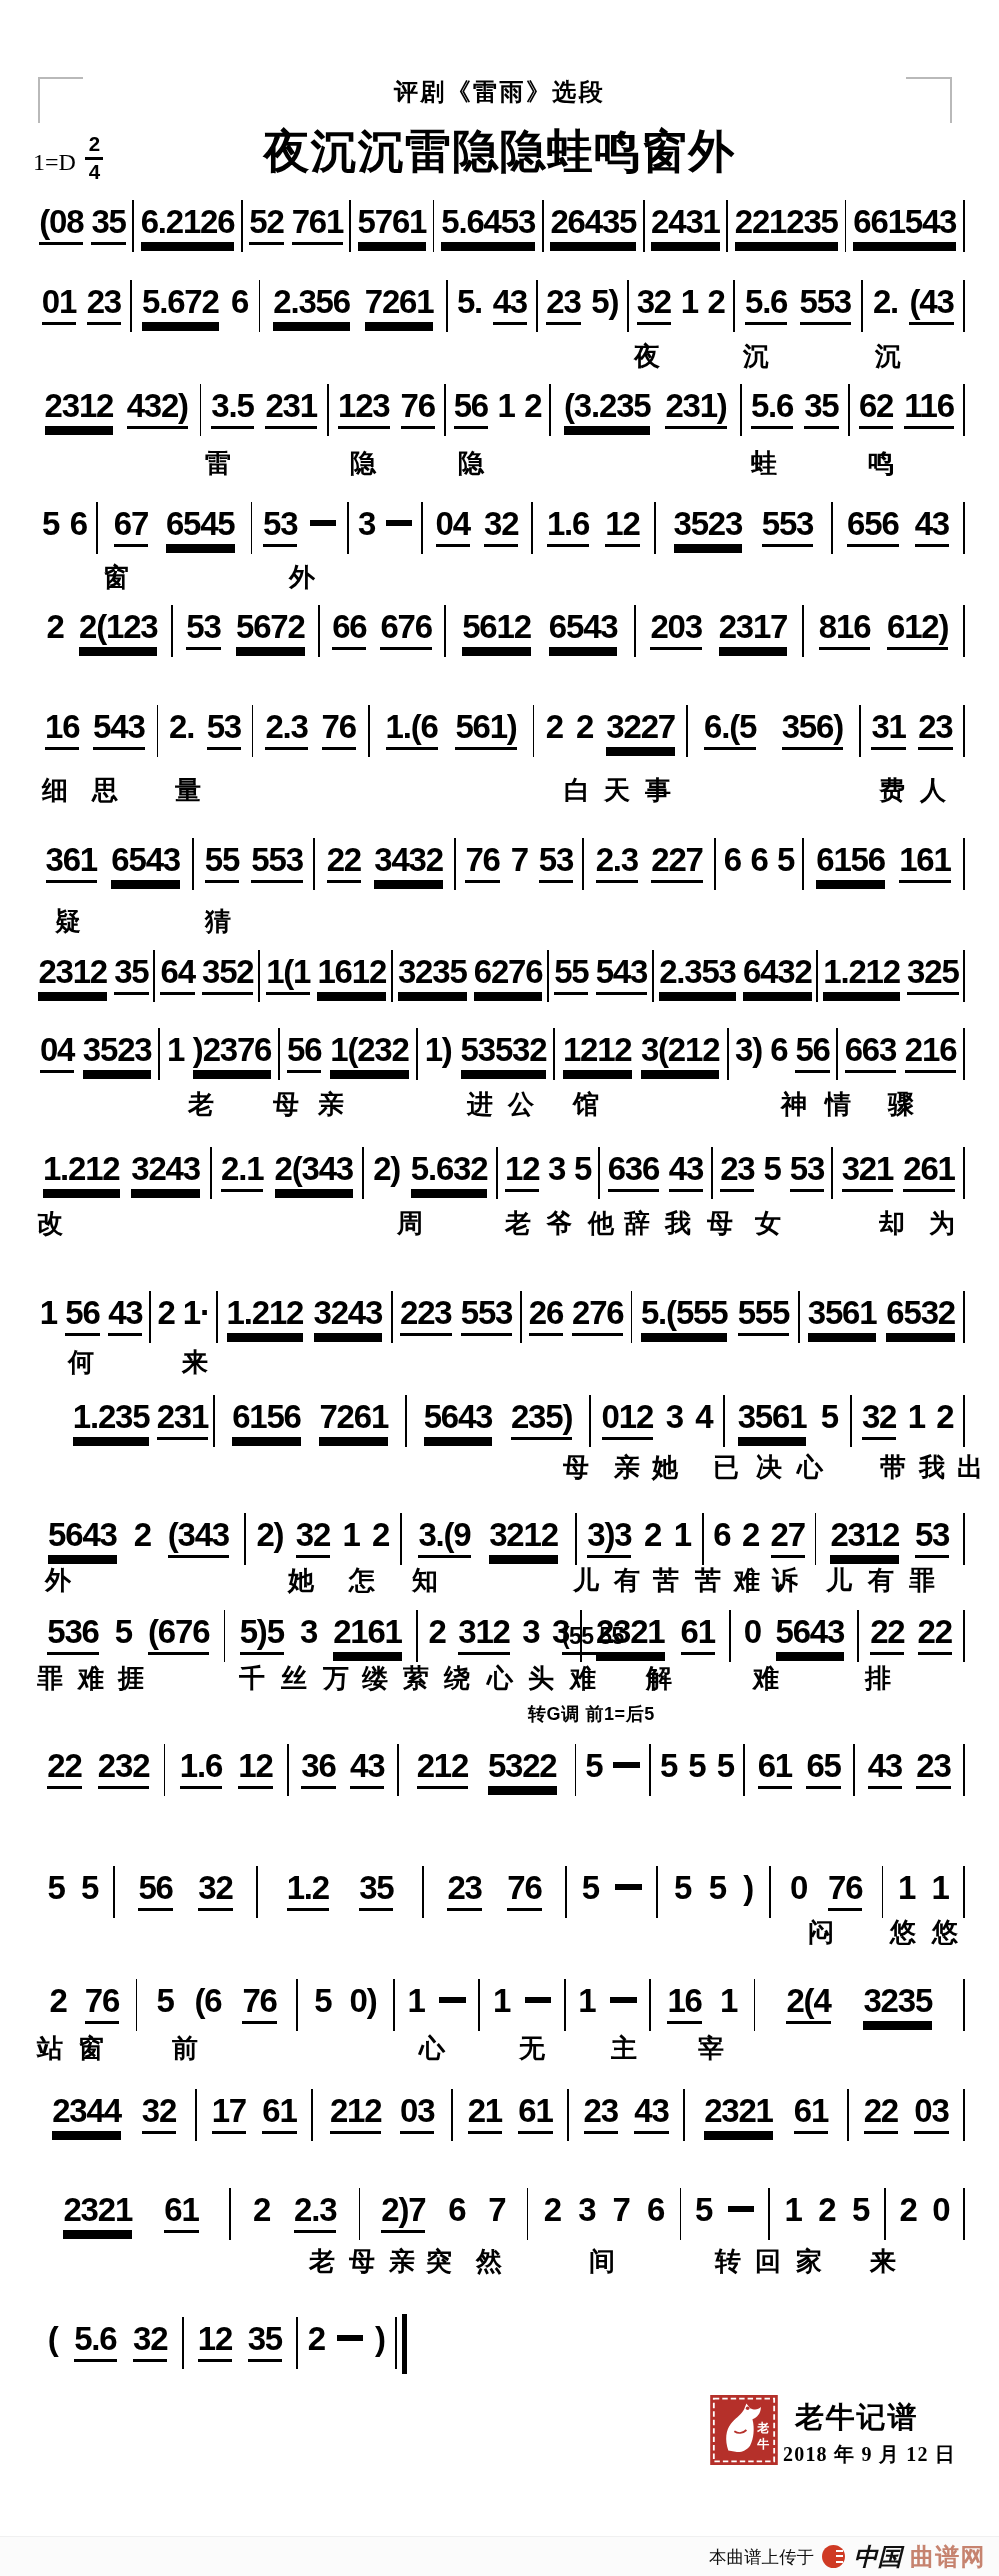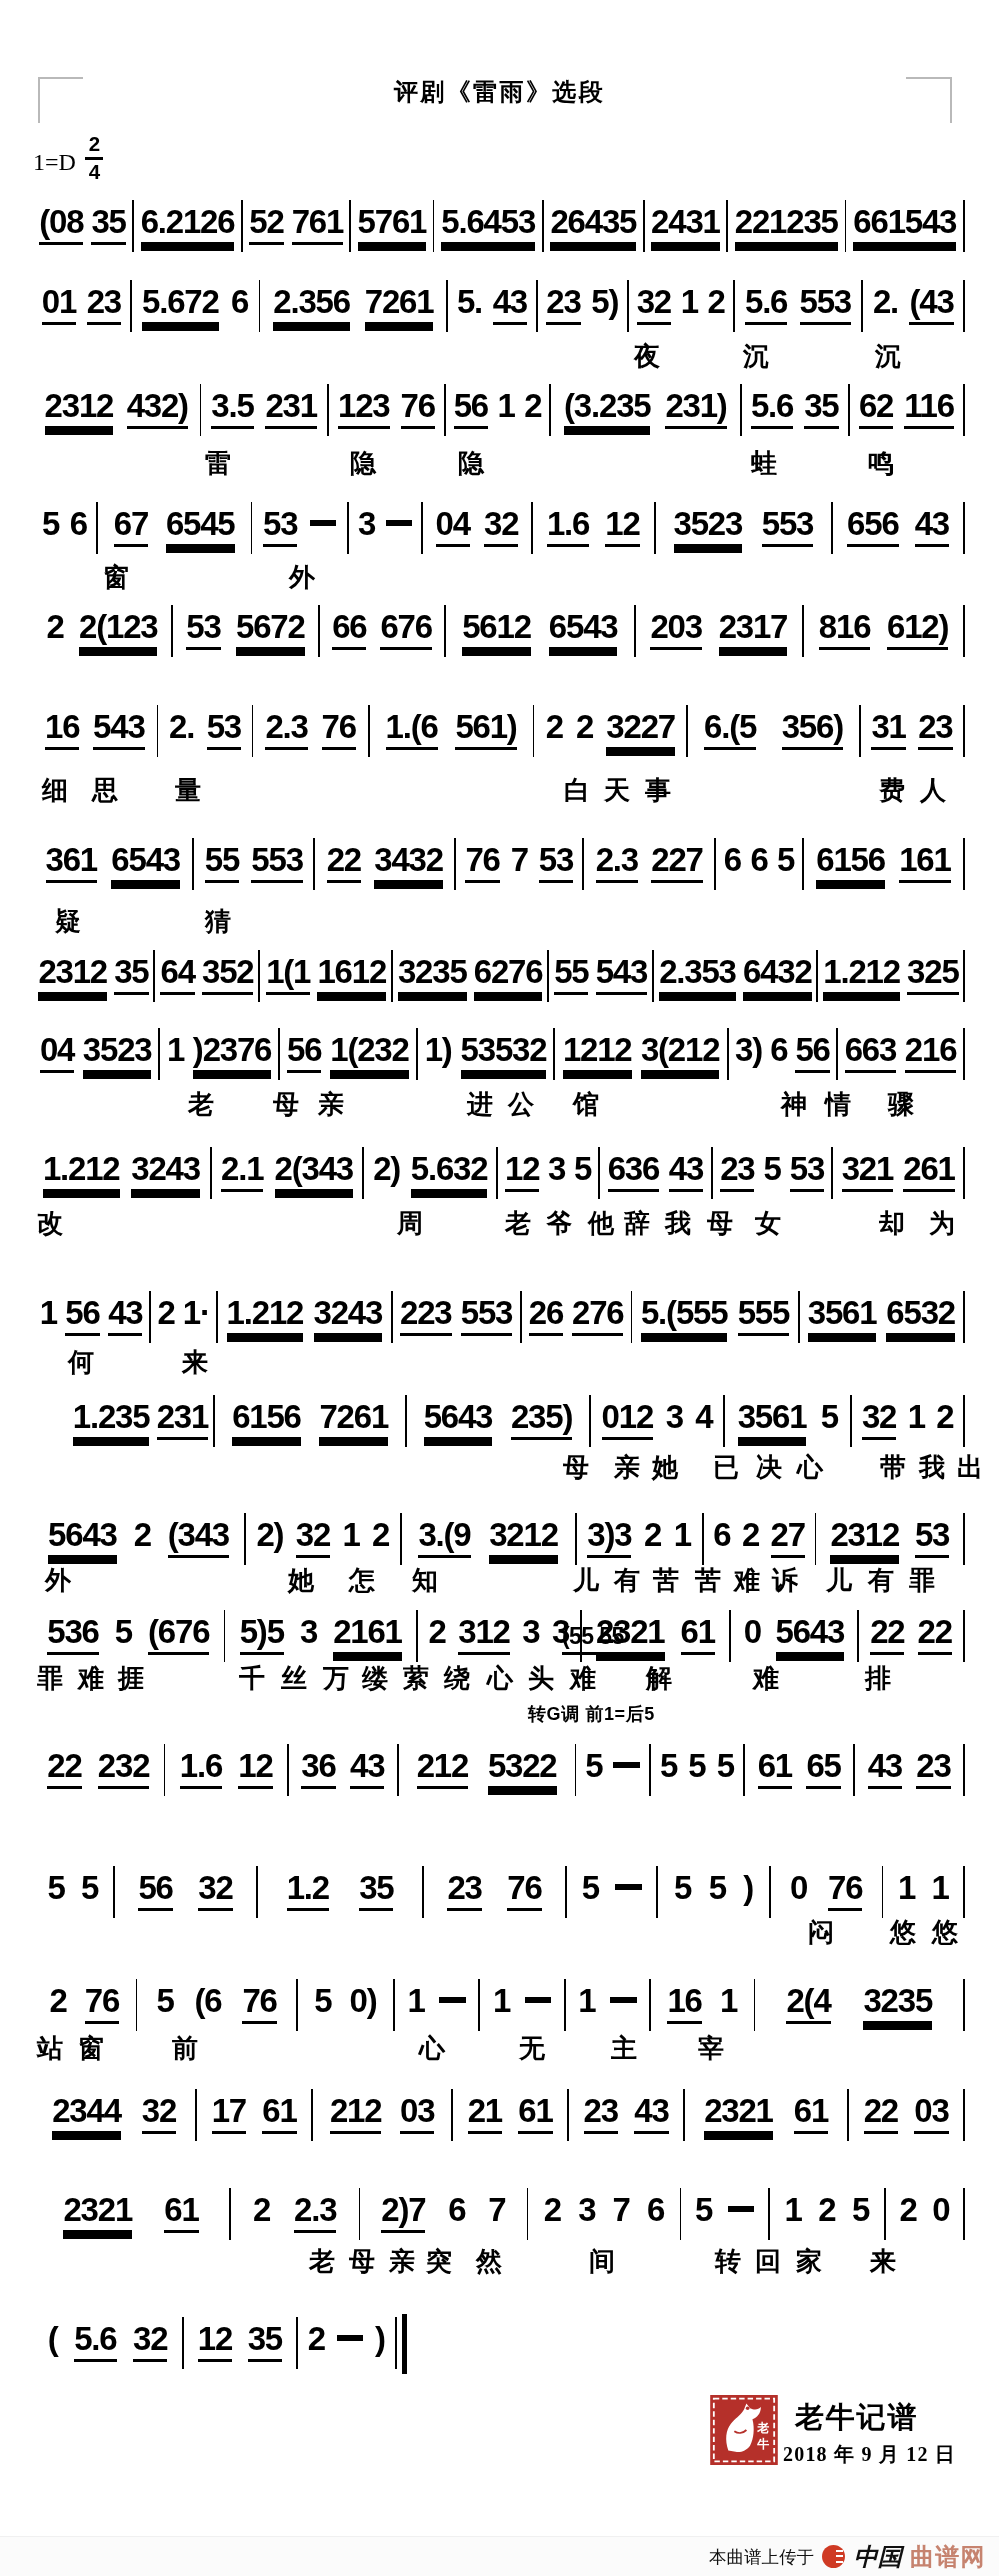--- a/index.html
+++ b/index.html
@@ -48,20 +48,21 @@
 <body>
 
 <div class="page">
 
   <div class="cmark" style="left:38px;top:77px;width:45px;height:1.8px;"></div>
   <div class="cmark" style="left:38px;top:77px;width:1.8px;height:46px;"></div>
   <div class="cmark" style="left:906px;top:77px;width:46px;height:1.8px;"></div>
   <div class="cmark" style="left:950px;top:77px;width:1.8px;height:46px;"></div>
 
   <div class="subtitle">评剧《雷雨》选段</div>
+  <div class="title">夜沉沉雷隐隐蛙鸣窗外</div>
 
   <div class="keysig">
     <span class="key">1=D</span>
     <span class="ts">
       <span>2</span>
       <span class="tsbar"></span>
       <span>4</span>
     </span>
   </div>
 

